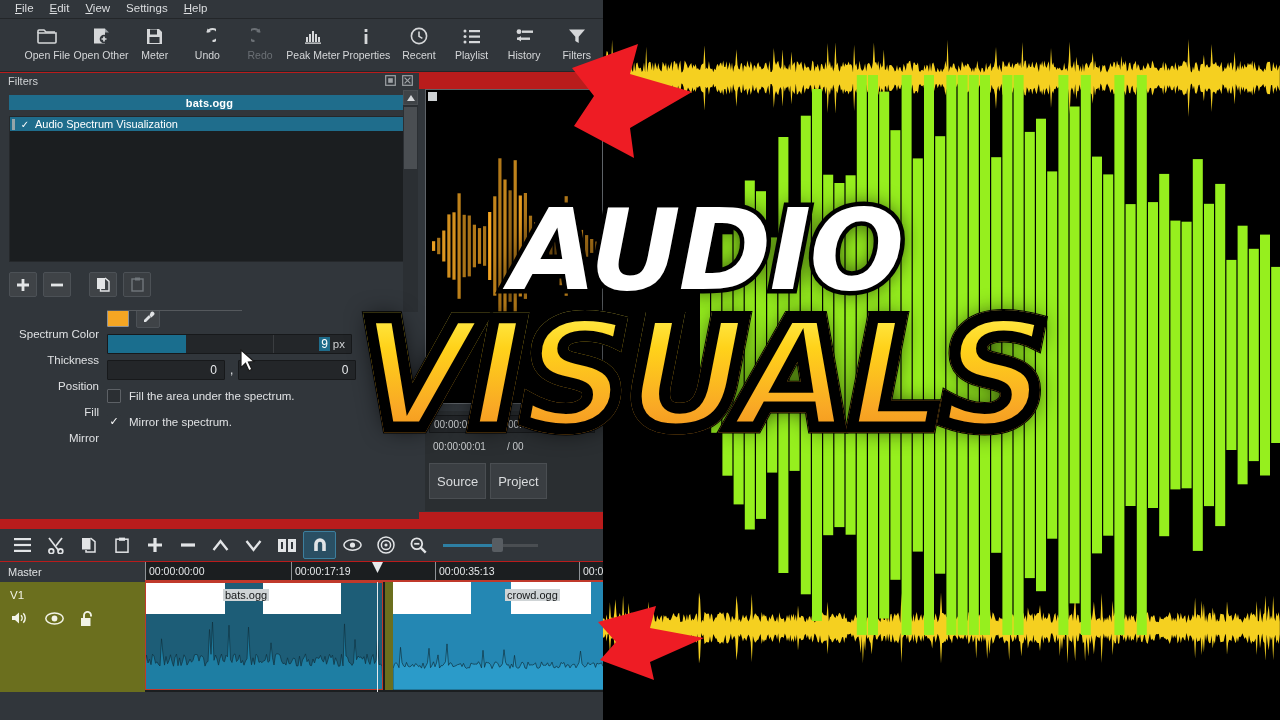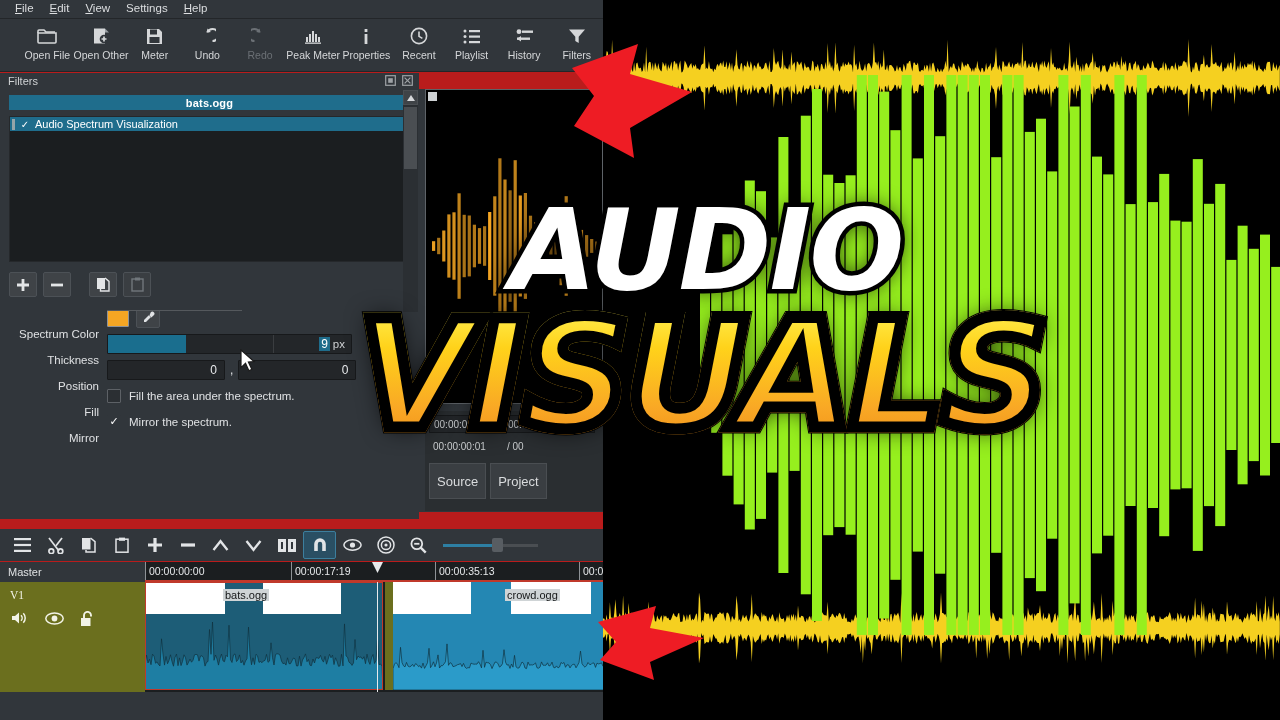--- a/index.html
+++ b/index.html
@@ -224,21 +224,21 @@
     position: absolute; left: 3px; top: 3px;
     font-size: 10.5px; color: #e6e8ea; white-space: nowrap;
     font-family: "Liberation Sans", sans-serif;
   }
 
   .tl-track-row { position: absolute; left: 0; top: 582px; width: 603px; height: 110px; }
   .tl-head {
     position: absolute; left: 0; top: 0; width: 145px; height: 110px;
     background: #6b6f1e;
   }
-  .tl-head .vname { font-size: 11.5px; color: #f2f3e6; padding: 7px 0 0 10px; font-family: Liberation Serif, serif; }
+  .tl-head .vname { font-size: 11.5px; color: #f2f3e6; padding: 7px 0 0 10px; }
   .tl-head .hicons { display: flex; gap: 16px; padding: 10px 0 0 11px; color: #f2f3e6; }
   .tl-clips {
     position: absolute; left: 145px; top: 0; right: 0; height: 110px;
     background: #1b1e20; overflow: hidden;
   }
   .clip { position: absolute; top: 0; height: 108px; overflow: hidden; }
   .clip .cname {
     position: absolute; top: 7px; font-size: 11px; color: #151718;
     background: #cfd4d6; padding: 0 2px; white-space: nowrap;
   }

